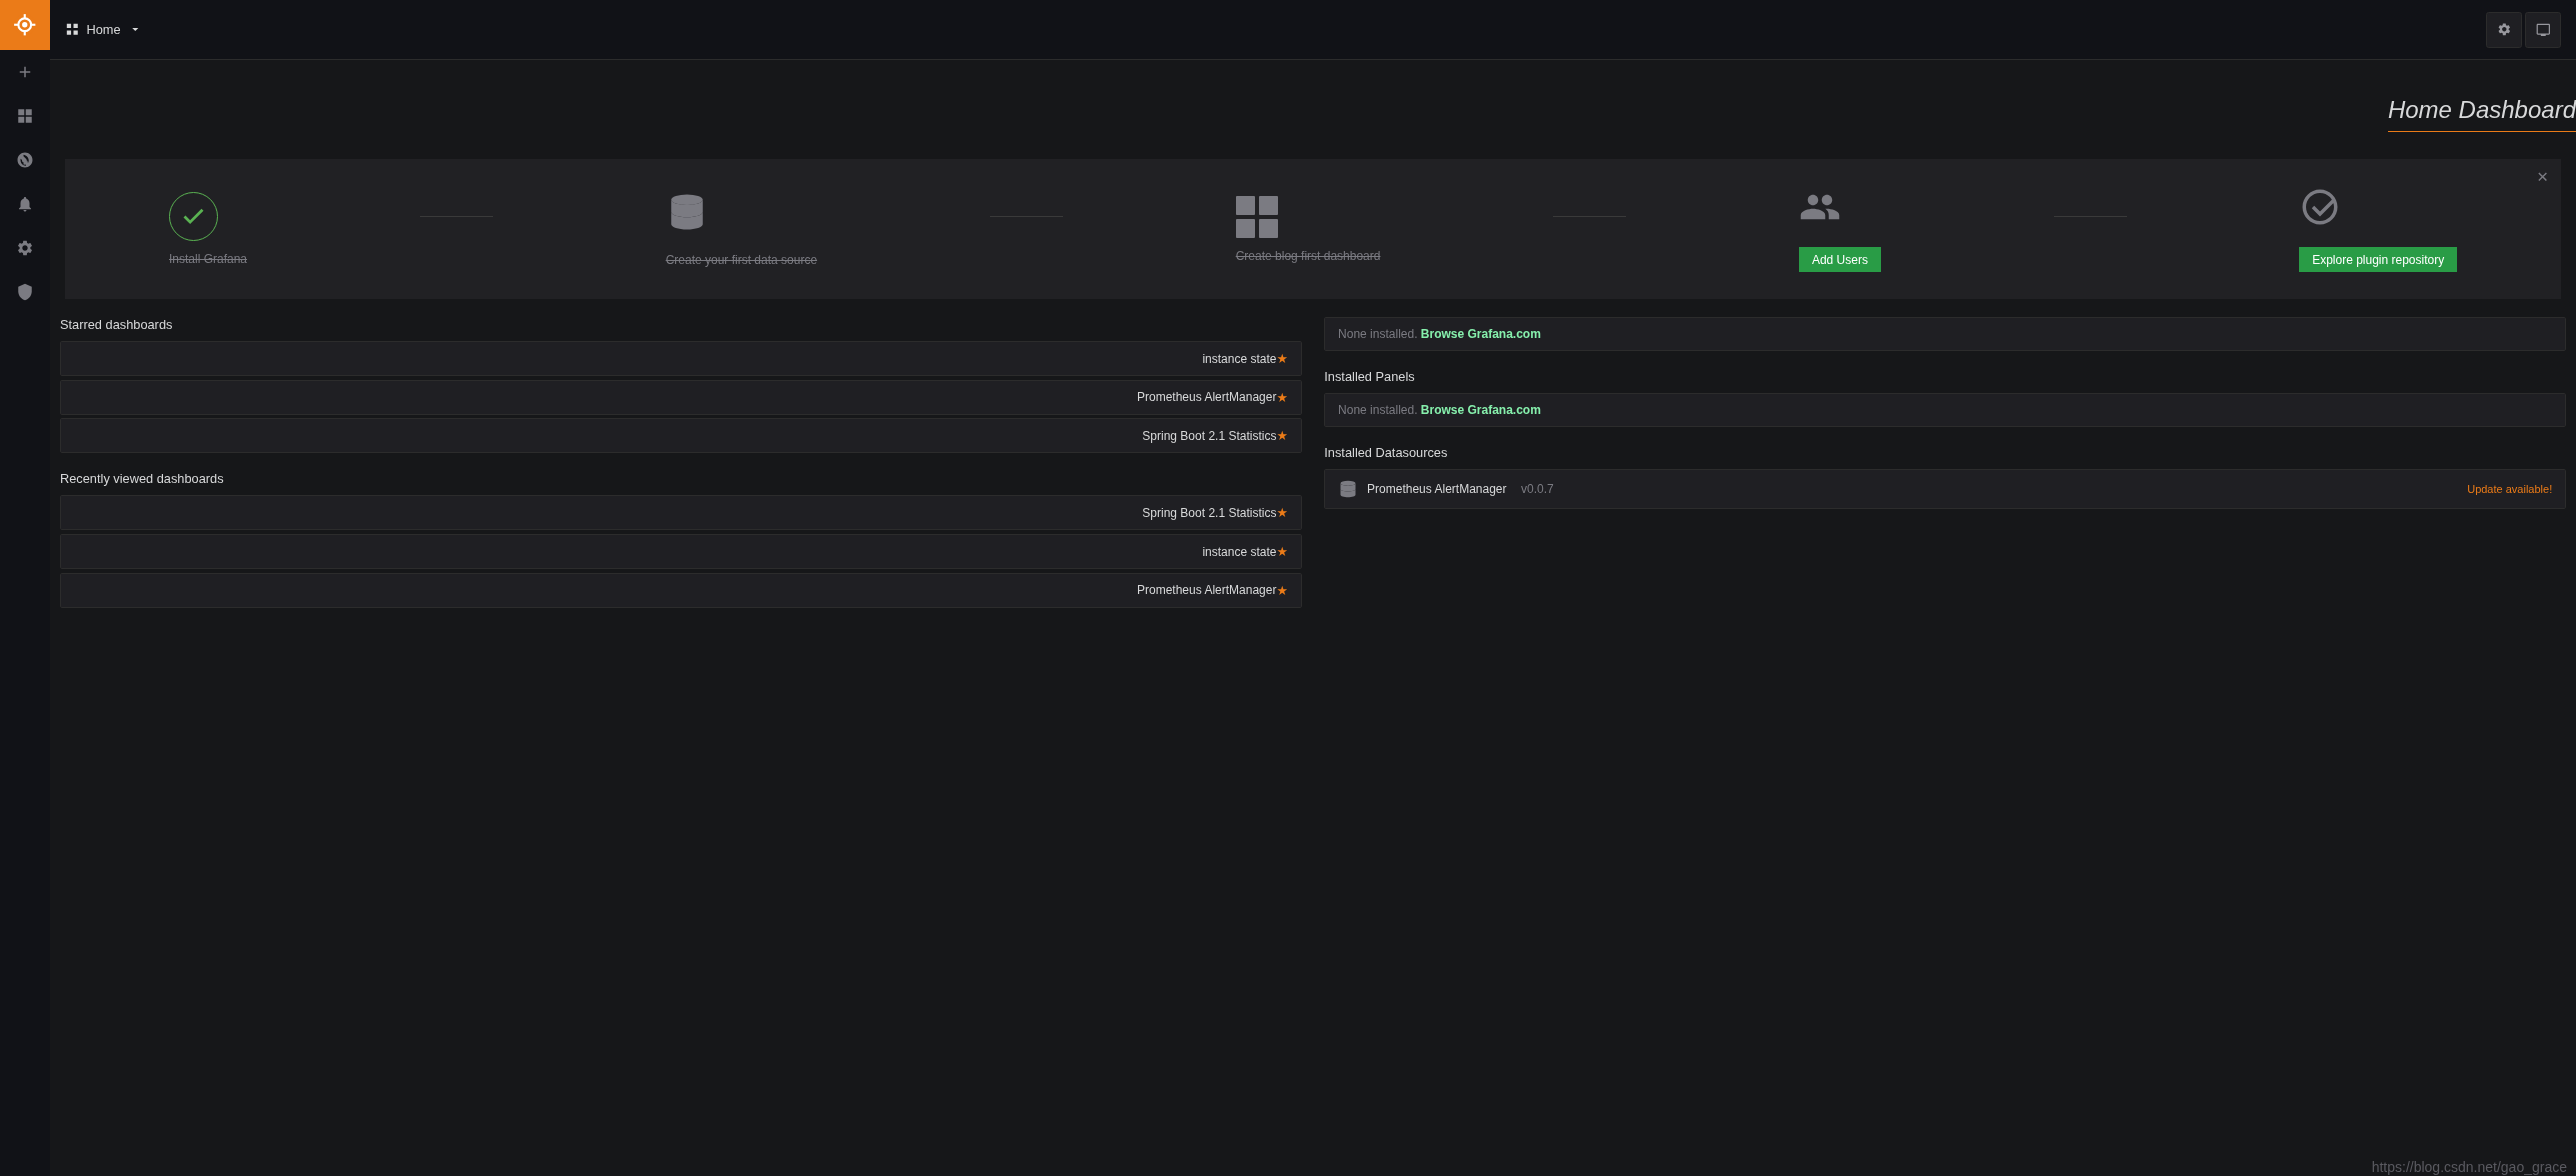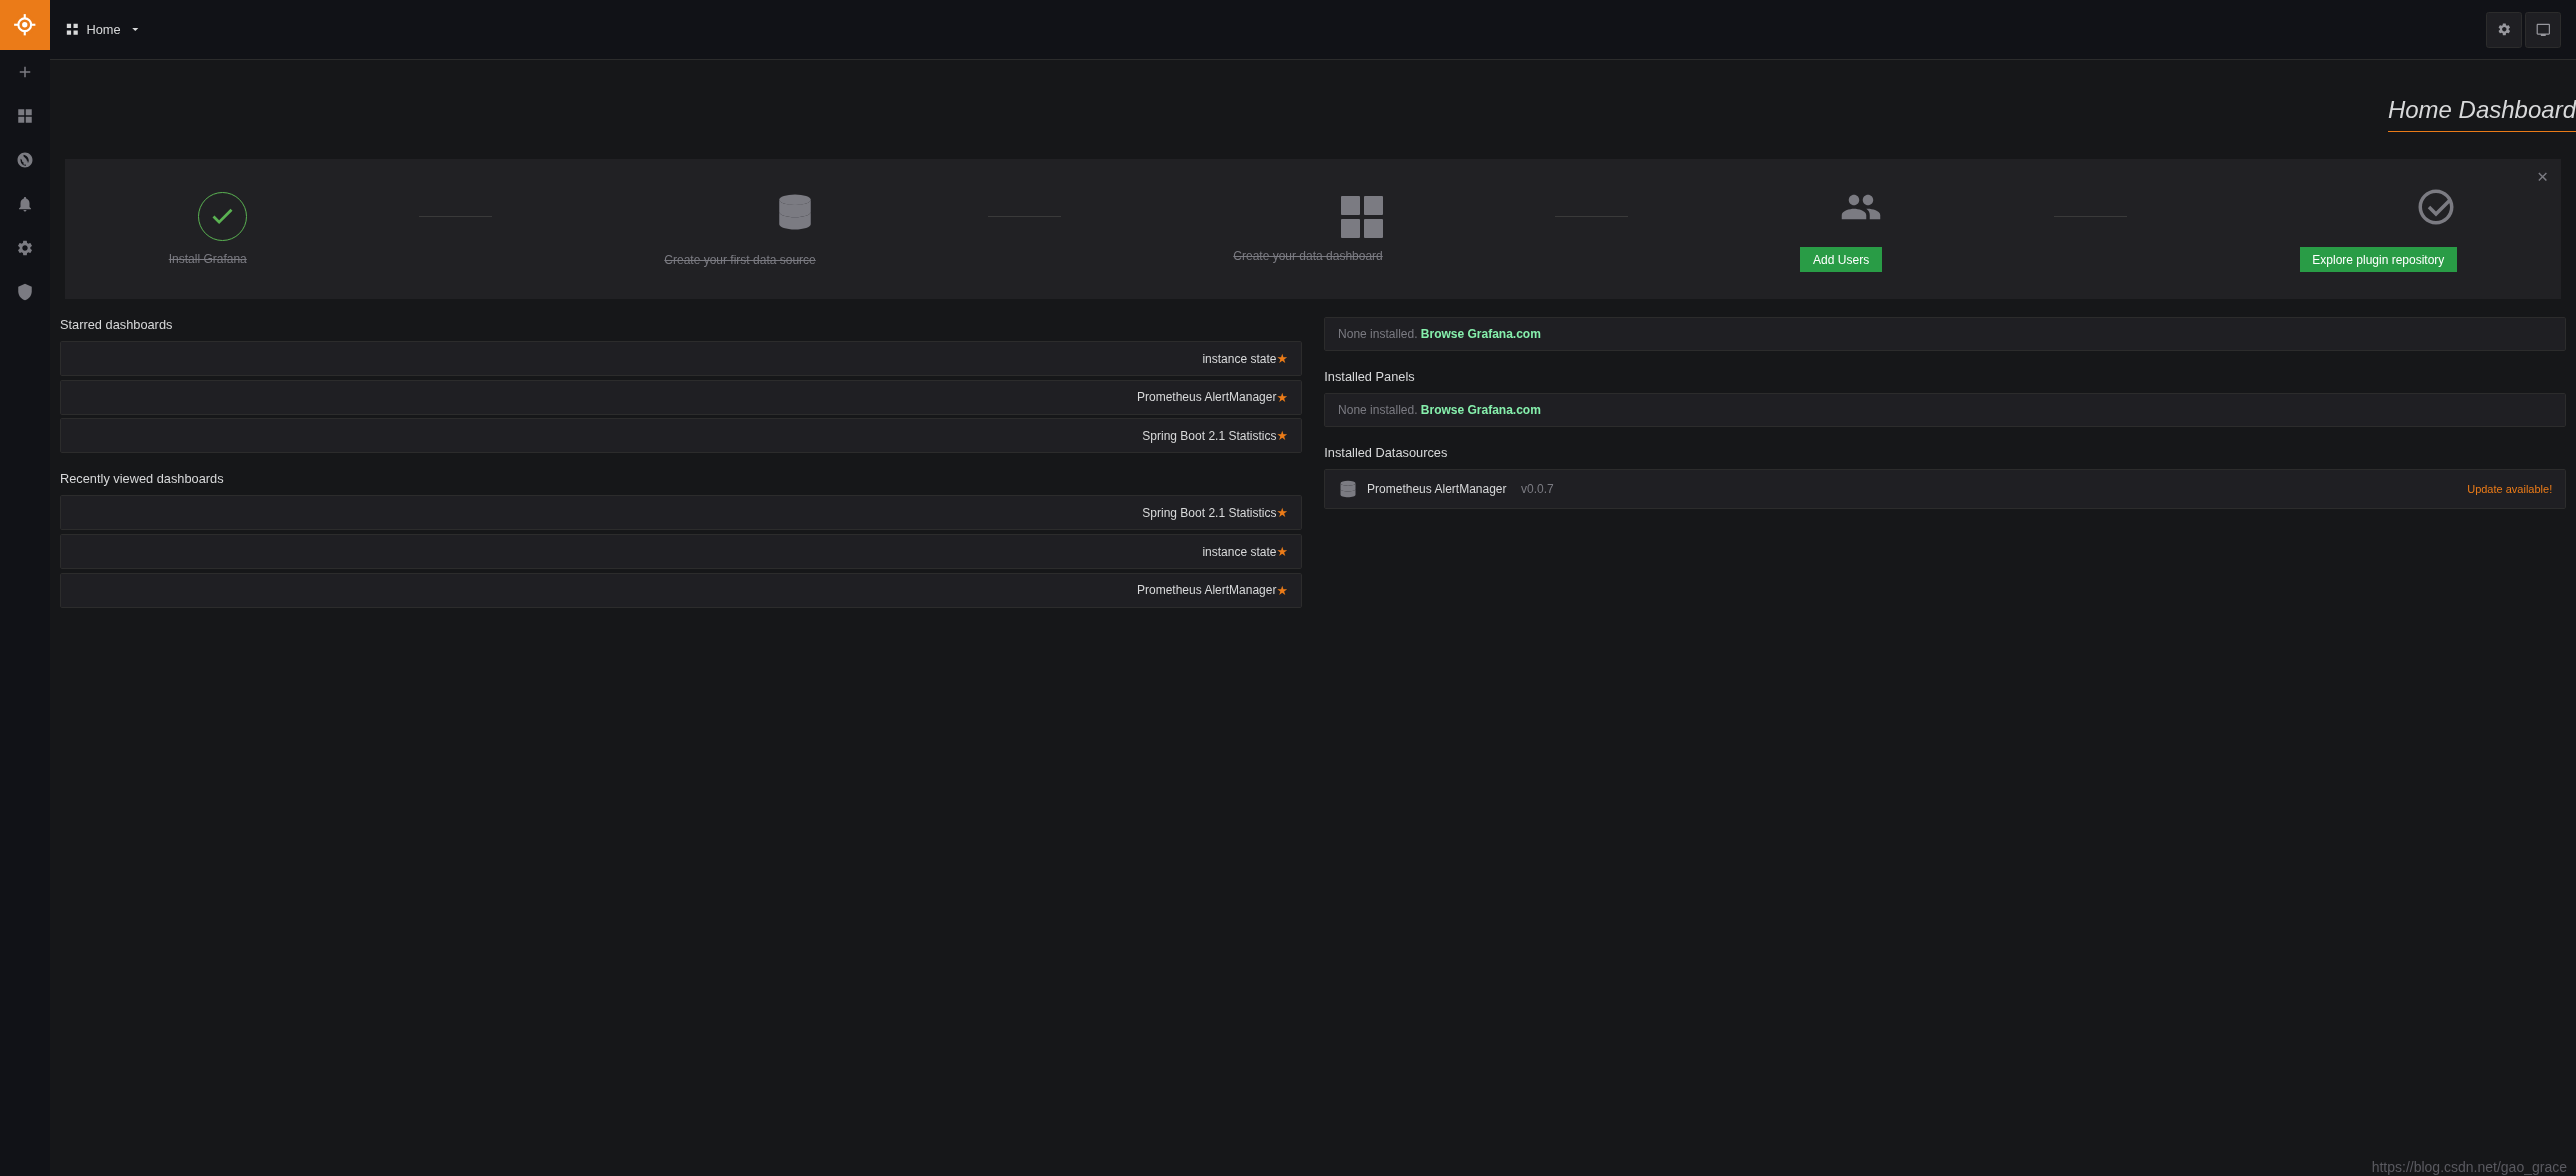--- a/index.html
+++ b/index.html
@@ -138,21 +138,21 @@
       position: absolute;
       top: 9px;
       right: 12.8px;
       color: #7b7b82;
       cursor: pointer;
       font-size: 14.6px;
     }
     .step {
       display: flex;
       flex-direction: column;
-      align-items: flex-end;
+      align-items: flex-start;
       gap: 11px;
     }
     .step-icon {
       font-size: 36px;
       color: #7b7b82;
     }
     .step-check {
       width: 49px;
       height: 49px;
       border: 1.8px solid #5ab252;
@@ -415,21 +415,21 @@
 
       <div class="step">
         <div class="step-icon">
           <div class="grid-icon" style="width:42px;height:42px;gap:3.6px">
             <div class="cell"></div>
             <div class="cell"></div>
             <div class="cell"></div>
             <div class="cell"></div>
           </div>
         </div>
-        <div class="step-label">Create your data dashboard</div>
+        <div class="step-label">Create blog first dashboard</div>
       </div>
 
       <div class="step-divider"></div>
 
       <div class="step">
         <div class="step-icon users-icon-wrap">
           <svg width="42" height="42" viewBox="0 0 24 24" fill="#7b7b82">
             <path d="M16 11c1.66 0 2.99-1.34 2.99-3S17.66 5 16 5c-1.66 0-3 1.34-3 3s1.34 3 3 3zm-8 0c1.66 0 2.99-1.34 2.99-3S9.66 5 8 5C6.34 5 5 6.34 5 8s1.34 3 3 3zm0 2c-2.33 0-7 1.17-7 3.5V19h14v-2.5c0-2.33-4.67-3.5-7-3.5zm8 0c-.29 0-.62.02-.97.05 1.16.84 1.97 1.97 1.97 3.45V19h6v-2.5c0-2.33-4.67-3.5-7-3.5z"></path>
           </svg>
         </div>

